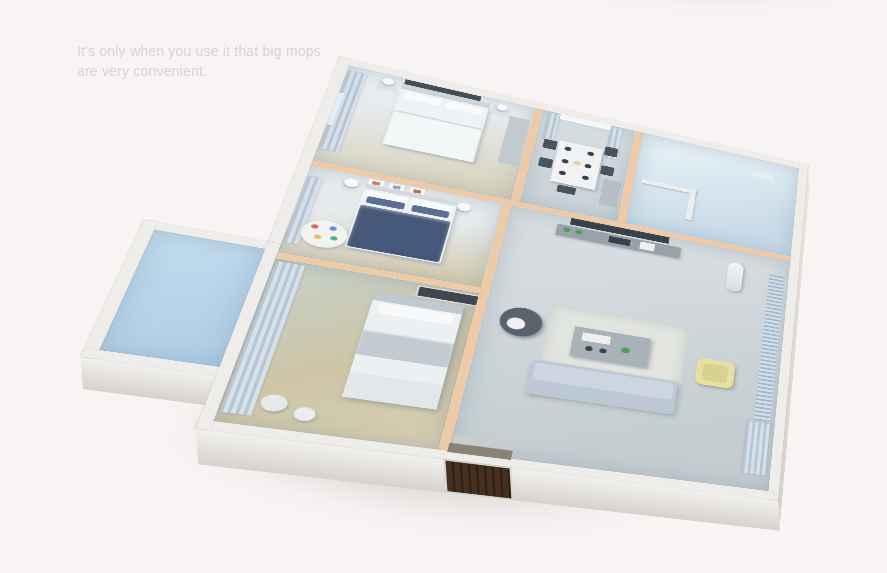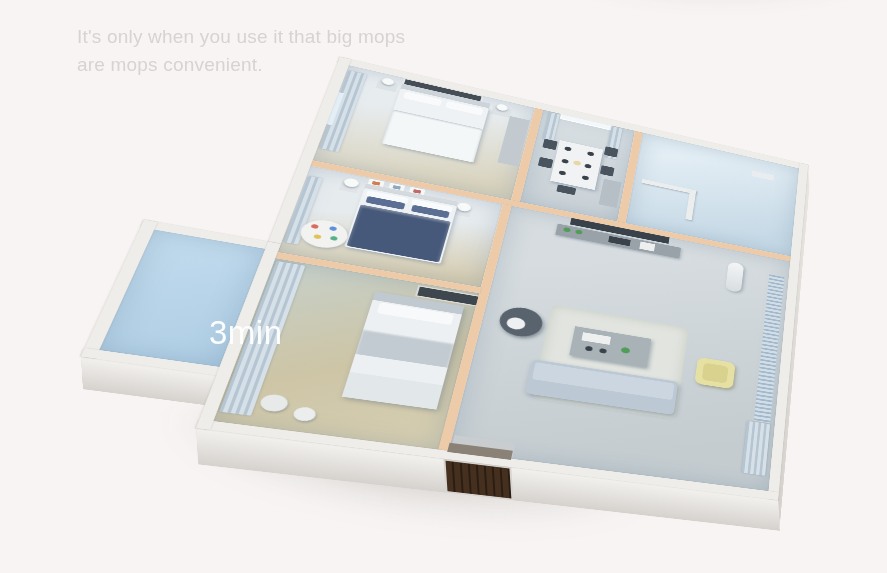--- a/index.html
+++ b/index.html
@@ -5,21 +5,21 @@
   :root{
     --bg:#f7f4f3; --caption:#d7d3d2; --label:#ffffff;
     --wall-int:#edcba9; --wall-ext:#efede9; --face-light:#f3f1ee; --face-dark:#d5d2ce;
     --door:#3a2817; --floor-cool:#ccd4d9; --floor-wood:#cdc5a8; --floor-balcony:#b7d3e8;
     --curtain-a:#b6c5d2; --curtain-b:#d6e0e8; --bed-white:#eff2f4; --duvet-navy:#47597a;
     --sofa:#bcc9d5; --armchair:#e6e1a3; --egg:#59636d; --tv:#39424a; --dark:#49545e; --plant:#4f9e57;
   }
   html,body{margin:0;padding:0;}
   .stage{position:relative;width:887px;height:573px;overflow:hidden;
     background:var(--bg,#f7f4f3);font-family:"Liberation Sans","DejaVu Sans",sans-serif;}
-  .caption{position:absolute;left:77px;top:23px;font-size:19px;line-height:1.45;
+  .caption{position:absolute;left:77px;top:41px;font-size:14px;line-height:1.45;
     color:var(--caption,#d7d3d2);letter-spacing:.2px;margin:0;z-index:6;}
   .top-shade{position:absolute;left:540px;top:-30px;width:360px;height:42px;
     background:radial-gradient(ellipse at 50% 0,rgba(60,55,52,.10),rgba(60,55,52,0) 70%);
     filter:blur(6px);z-index:0;}
   .ground-shadow{position:absolute;left:95px;top:368px;width:660px;height:185px;
     background:radial-gradient(ellipse 52% 46% at 48% 48%,rgba(92,85,78,.30),rgba(92,85,78,0) 72%);
     filter:blur(13px);transform:rotate(8deg);z-index:0;}
   .scene{position:absolute;inset:0;z-index:2;}
   .plan{position:absolute;left:0;top:0;width:740px;height:700px;transform-origin:0 0;
     transform-style:preserve-3d;
@@ -41,21 +41,21 @@
   .label-3{left:209px;top:314px;font-size:33px;}
   .label-5{left:501px;top:320px;font-size:35px;}
 </style>
 </head>
 <body>
 
 <div class="stage">
   <div class="top-shade"></div>
   <div class="ground-shadow"></div>
 
-  <p class="caption"><span>It's only when you use it that big mops</span><br><span>are mops convenient.</span></p>
+  <p class="caption"><span>It's only when you use it that big mops</span><br><span>are very convenient.</span></p>
 
   <div class="scene">
     <div class="plan">
 
       <div class="room" style="left:128px;top:8px;width:216px;height:190px;background:linear-gradient(165deg,#e7ecef 30%,#d9d3bd 90%);">
         <div class="f curt" style="left:2px;top:10px;width:20px;height:156px;"></div>
         <div class="f" style="left:0;top:56px;width:6px;height:64px;background:#e4eef6;"></div>
         <div class="f" style="left:64px;top:2px;width:88px;height:12px;background:#454e55;box-shadow:0 0 0 2px #e7e9e9;"></div>
         <div class="f" style="left:36px;top:14px;width:22px;height:18px;background:#dde2e5;"></div>
         <div class="f lamp" style="left:40px;top:8px;"></div>
@@ -194,14 +194,13 @@
       <div class="face face-y" style="left:0;top:348px;width:34px;height:212px;"></div>
       <div class="face face-y" style="left:706px;top:-4px;width:34px;height:640px;"></div>
       <div class="face face-x" style="left:0;top:560px;width:128px;height:34px;"></div>
       <div class="face face-x" style="left:116px;top:636px;width:590px;height:38px;">
         <div class="f" style="left:229px;top:2px;width:64px;height:34px;background:repeating-linear-gradient(90deg,#45301f 0 6px,#2c1d12 6px 8px);box-shadow:0 0 0 2px #d8d5d1;"></div>
       </div>
 
     </div>
   </div>
 
-  <div class="time-label label-3">3min</div>
 </div>
 
 </body></html>

